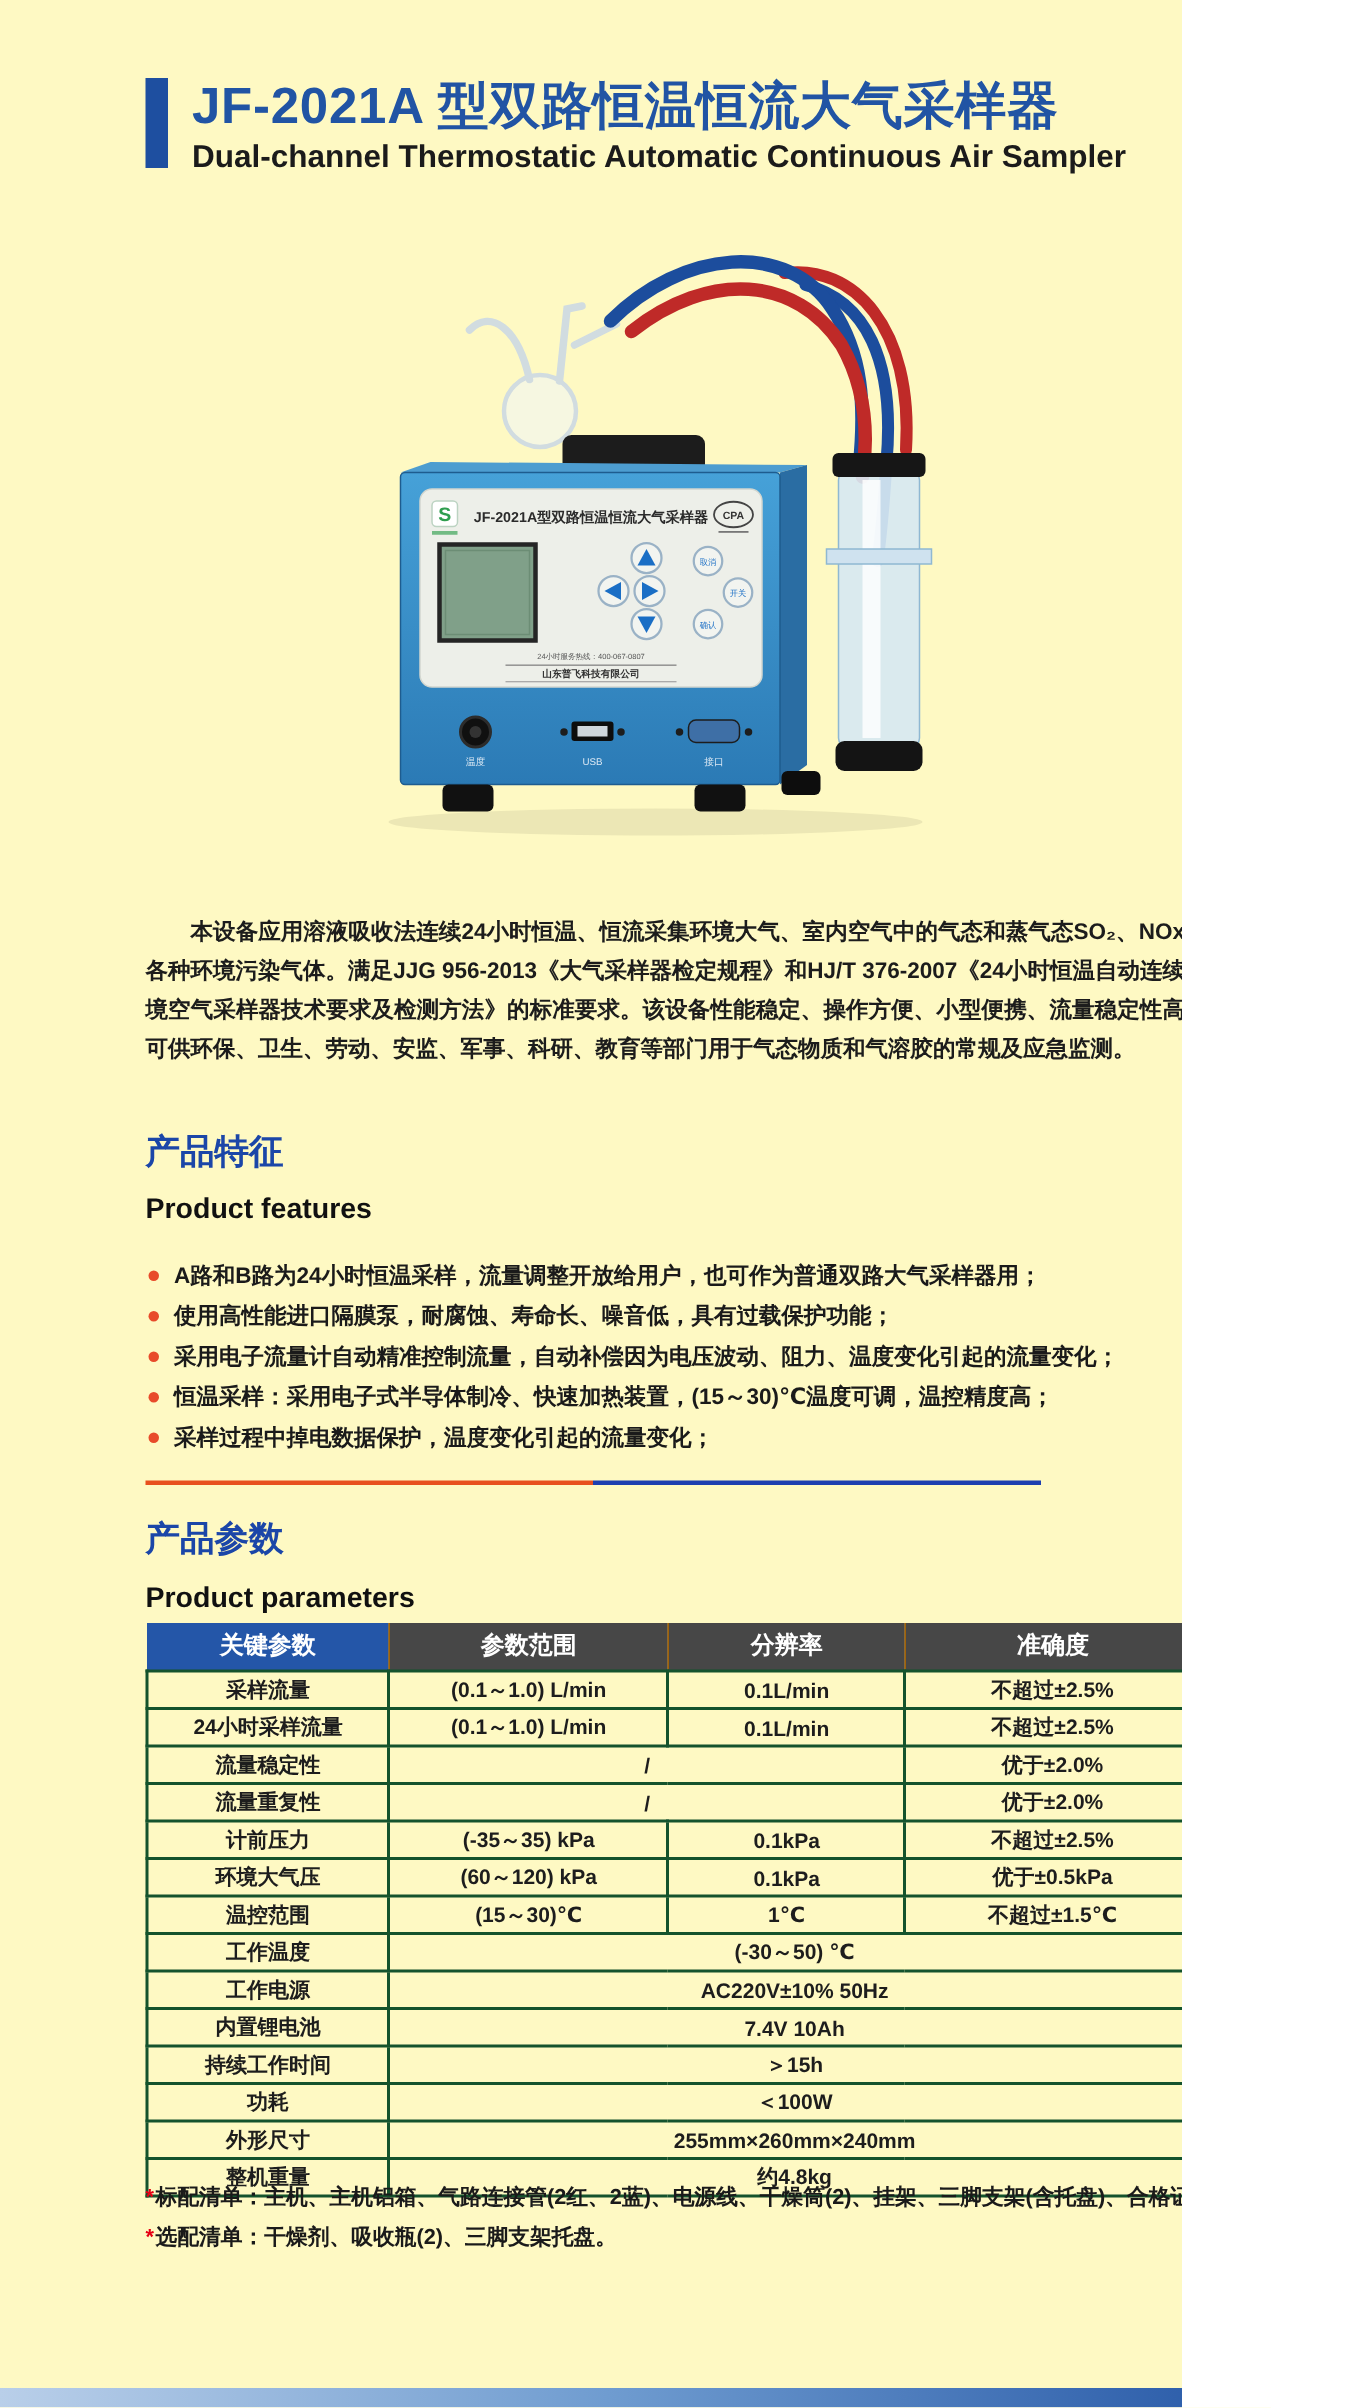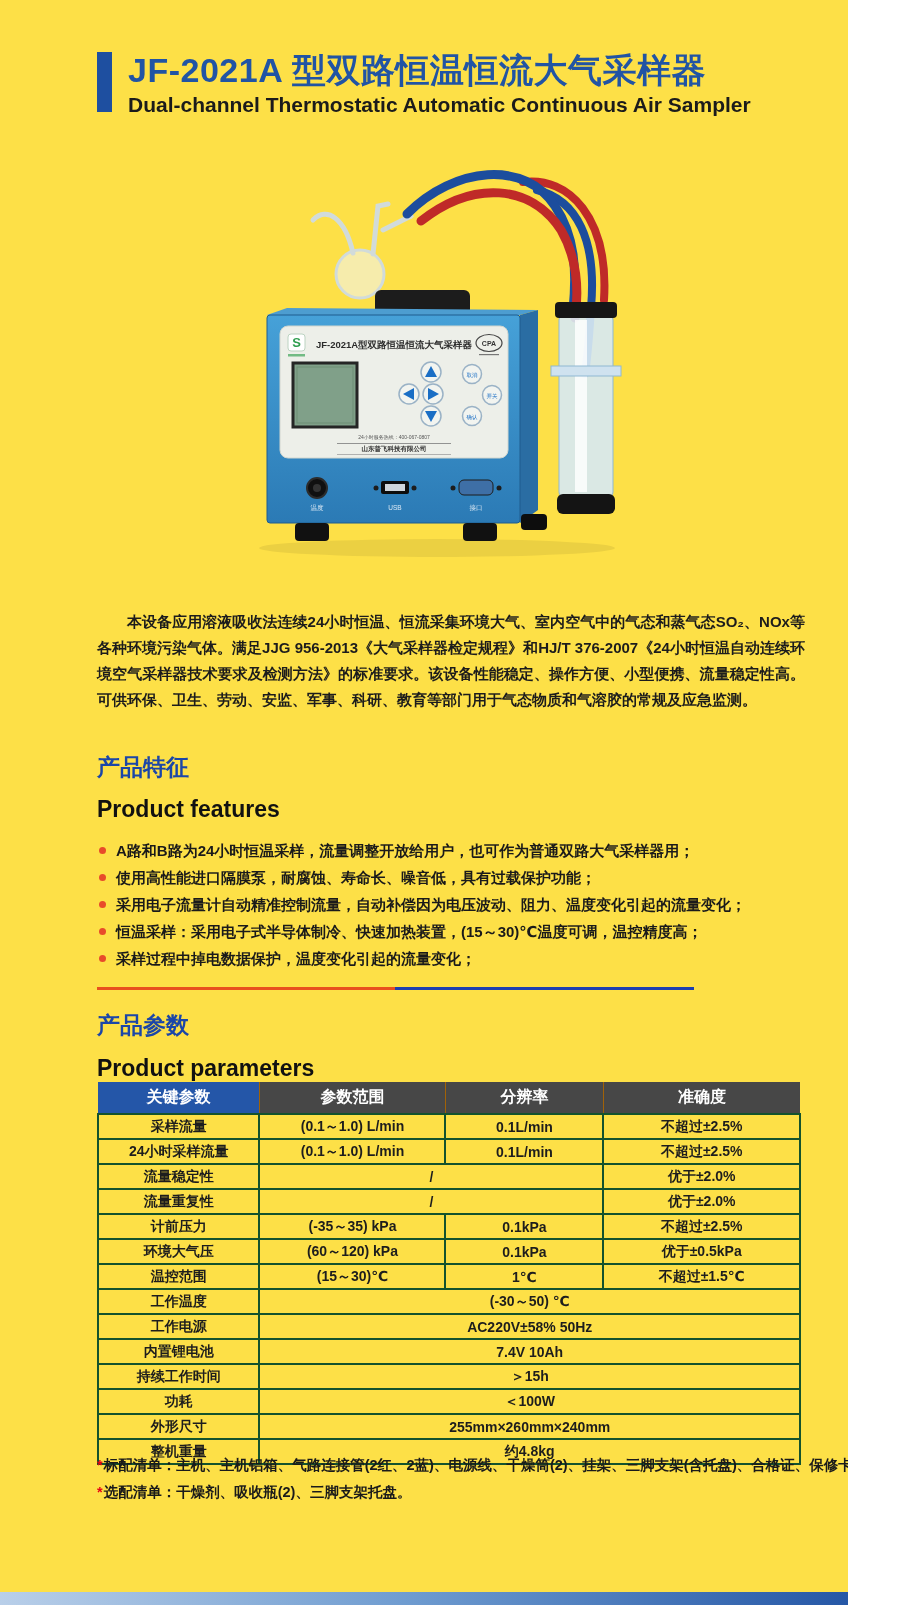--- a/index.html
+++ b/index.html
@@ -1,34 +1,34 @@
 <!DOCTYPE html>
 <html><head>
 <meta charset="utf-8">
 <style>
   html,body{margin:0;padding:0;background:#ffffff;}
-  .page{position:relative;width:848px;height:1605px;background:#fde047;overflow:hidden;
+  .page{position:relative;width:788px;height:1605px;background:#fef9c3;overflow:hidden;
         font-family:"Liberation Sans","DejaVu Sans",sans-serif;color:#1c1c1c;}
 
   
   .hdr{position:absolute;left:97px;top:48px;width:710px;}
   .hdr-bar{position:absolute;left:0;top:4px;width:15px;height:60px;background:#1e4fa0;}
   .hdr-title{position:absolute;left:31px;top:0;font-size:34px;font-weight:bold;color:#2154a4;white-space:nowrap;letter-spacing:0.5px;}
   .hdr-sub{position:absolute;left:31px;top:45px;font-size:21px;font-weight:600;color:#1b1b1b;white-space:nowrap;}
 
   
   .figure{position:absolute;left:225px;top:158px;width:435px;height:410px;}
 
   
   .intro{position:absolute;left:97px;top:594px;width:708px;font-size:15px;line-height:26px;
          font-weight:600;color:#1c1c1c;text-indent:2em;text-align:justify;}
 
   
   .sec-cn{position:absolute;left:97px;font-size:23px;font-weight:bold;color:#1b46a8;white-space:nowrap;}
-  .sec-en{position:absolute;left:97px;font-size:23px;font-weight:600;color:#111;white-space:nowrap;}
+  .sec-en{position:absolute;left:97px;font-size:19px;font-weight:600;color:#111;white-space:nowrap;}
 
   
   .features{position:absolute;left:97px;top:837px;width:710px;}
   .feature-item{position:relative;padding-left:19px;font-size:15px;font-weight:600;color:#1a1a1a;
                 line-height:27px;white-space:nowrap;}
   .feature-item .dot{position:absolute;left:2px;top:10px;width:7px;height:7px;border-radius:50%;background:#e84b2a;}
 
   
   .divider{position:absolute;left:97px;top:987px;width:597px;height:3px;
            background:linear-gradient(90deg,#e8501e 0 50%,#1d3fb0 50% 100%);}
@@ -254,21 +254,21 @@
           <td>(15～30)℃</td>
           <td>1℃</td>
           <td>不超过±1.5℃</td>
         </tr>
         <tr>
           <td>工作温度</td>
           <td colspan="3">(-30～50) ℃</td>
         </tr>
         <tr>
           <td>工作电源</td>
-          <td colspan="3">AC220V±58% 50Hz</td>
+          <td colspan="3">AC220V±10% 50Hz</td>
         </tr>
         <tr>
           <td>内置锂电池</td>
           <td colspan="3">7.4V 10Ah</td>
         </tr>
         <tr>
           <td>持续工作时间</td>
           <td colspan="3">＞15h</td>
         </tr>
         <tr>

